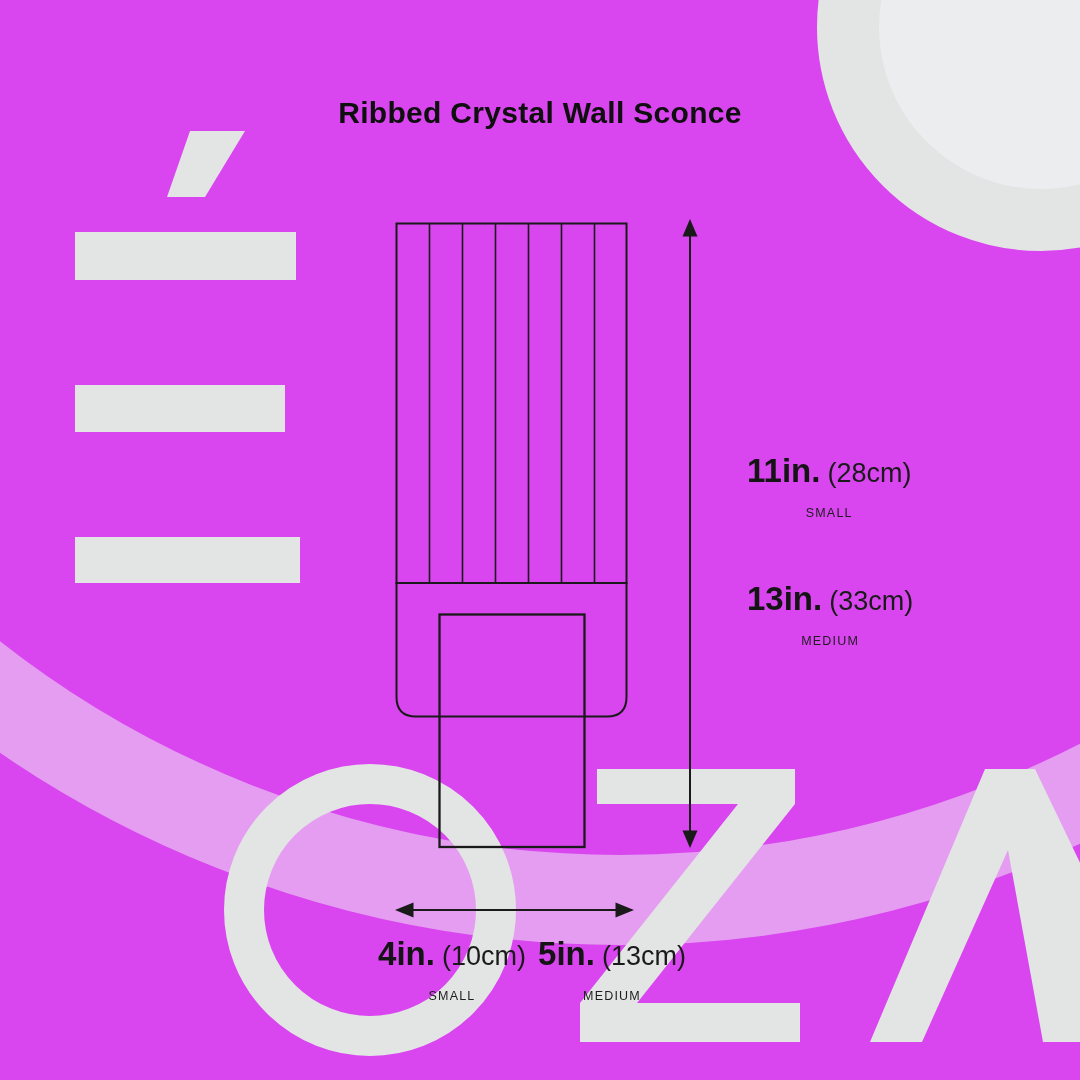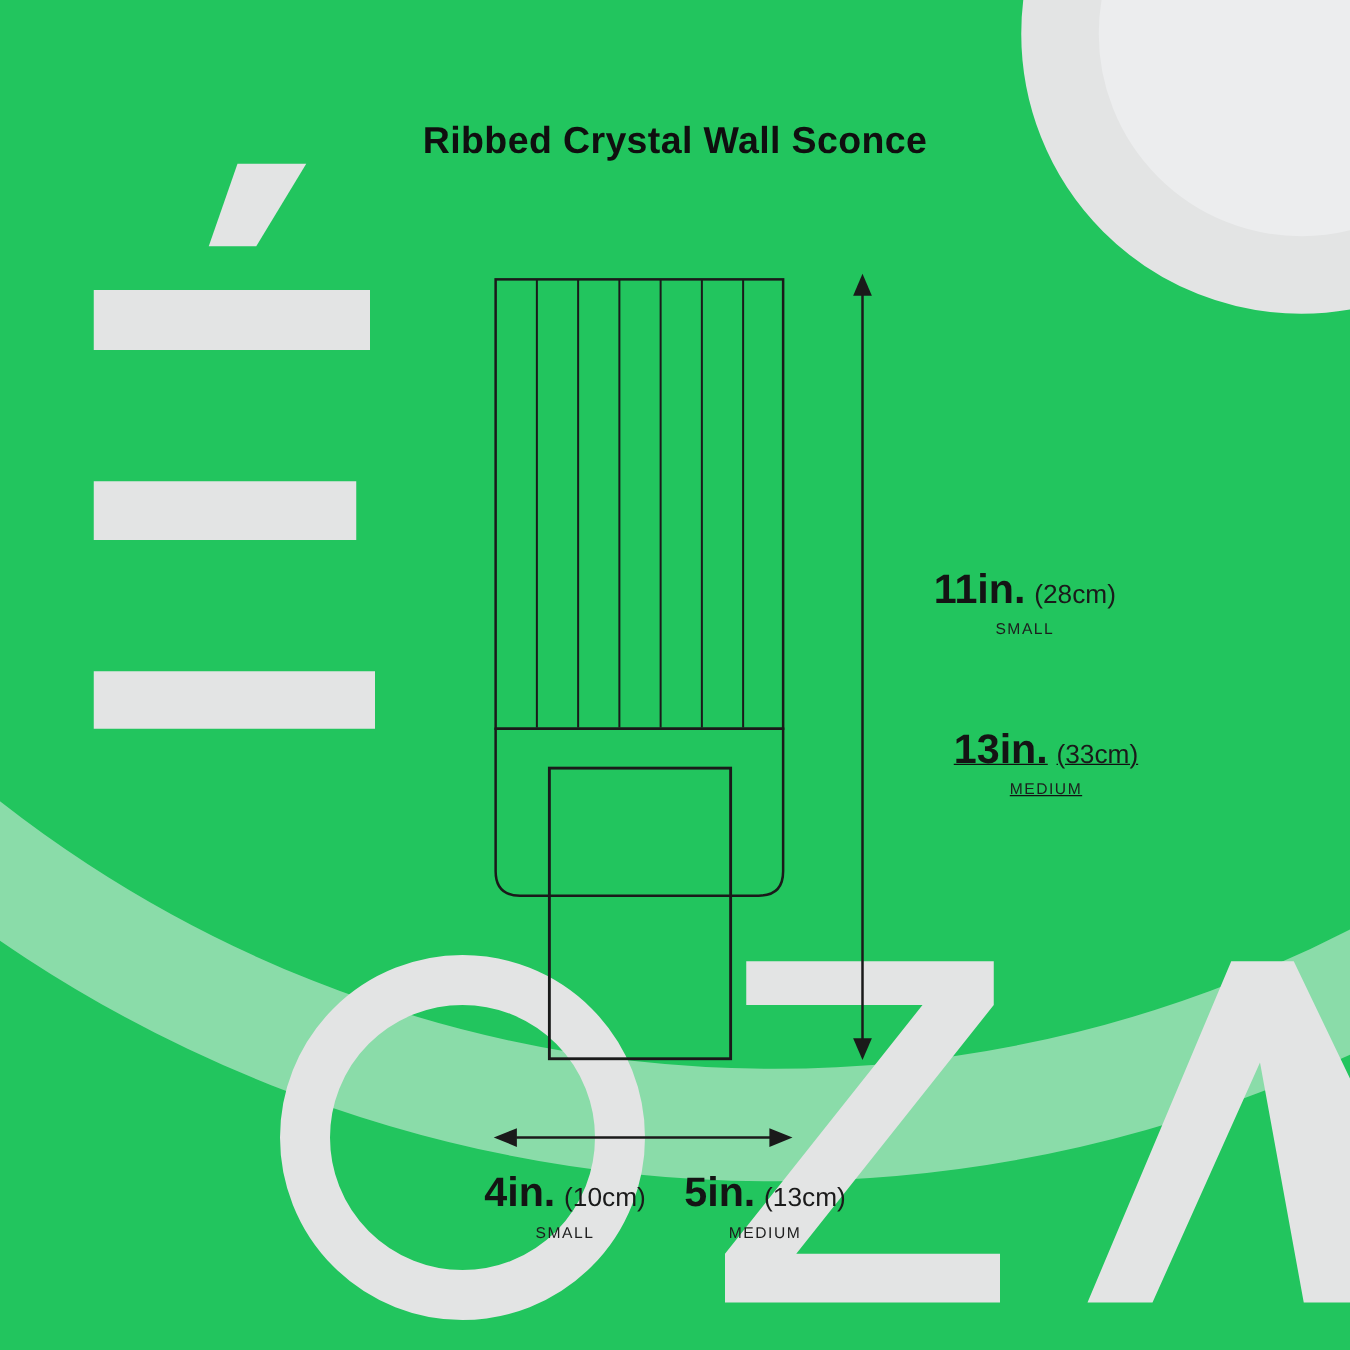--- a/index.html
+++ b/index.html
@@ -1,39 +1,39 @@
 <!DOCTYPE html>
 <html><head>
 <meta charset="utf-8">
 <style>
   html,body{margin:0;padding:0;background:#ffffff;}
   .canvas{
     position:relative;
     width:1080px;height:1080px;
-    background:#22c55e;
+    background:#d946ef;
     overflow:hidden;
     font-family:"Liberation Sans",sans-serif;
     color:#111111;
   }
   .layer{position:absolute;left:0;top:0;width:1080px;height:1080px;}
   .page-title{
     position:absolute;left:0;right:0;top:96px;
     margin:0;text-align:center;
     font-size:30px;font-weight:bold;letter-spacing:.3px;color:#0f0f0f;
   }
   .dim-label{position:absolute;}
   .dim-label.height-1{left:747px;top:452px;}
-  .dim-label.height-2{left:763px;top:580px;text-decoration:underline;}
+  .dim-label.height-2{left:747px;top:580px;}
   .dim-label.width-1{left:452px;top:935px;transform:translateX(-50%);}
   .dim-label.width-2{left:612px;top:935px;transform:translateX(-50%);}
   .dim-value-row{white-space:nowrap;}
   .dim-value{font-size:33px;font-weight:bold;color:#141414;}
-  .dim-metric{font-size:21px;font-weight:normal;color:#1a1a1a;margin-left:7px;margin-top:36px;}
+  .dim-metric{font-size:27px;font-weight:normal;color:#1a1a1a;margin-left:7px;margin-top:36px;}
   .size-tag{
-    display:block;text-align:center;margin-top:6px;
+    display:block;text-align:center;margin-top:16px;
     font-size:12.5px;letter-spacing:1.2px;color:#1d1d1d;
   }
 </style>
 </head>
 <body>
 
 <div class="canvas">
 
   <svg class="layer" viewBox="0 0 1080 1080" aria-hidden="true">
     <g fill="#e3e4e4" stroke="none">

